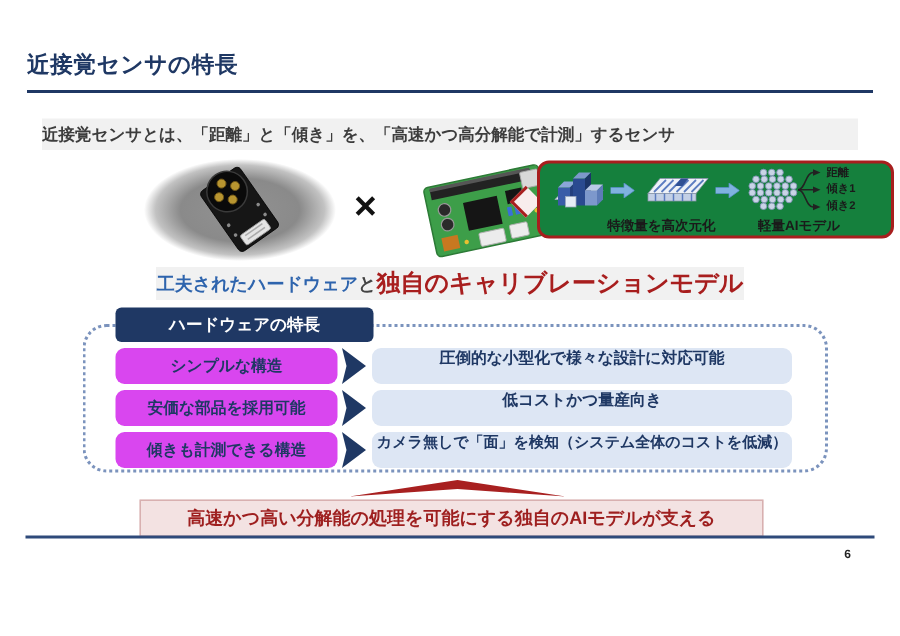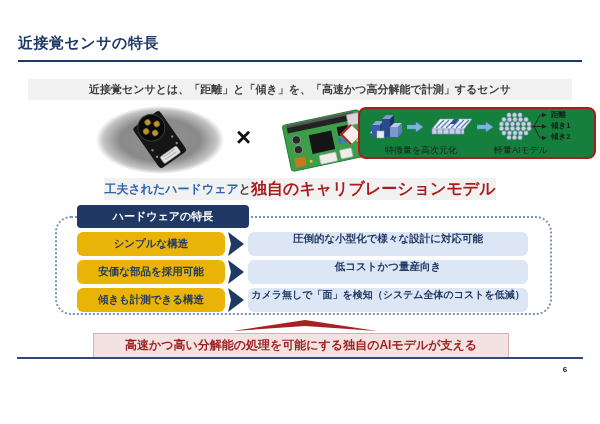--- a/index.html
+++ b/index.html
@@ -6,53 +6,53 @@
   #slide{
     position:relative;width:600px;height:424px;background:#ffffff;overflow:hidden;
     font-family:"Liberation Sans","DejaVu Sans",sans-serif;
   }
   .abs{position:absolute;}
   
   #title{left:18px;top:34px;font-size:15px;font-weight:bold;color:#1f3864;letter-spacing:.5px;}
   #title-underline{left:18px;top:60px;width:564px;height:2px;background:#1f3864;}
   
   #subtitle-bar{left:28px;top:79px;width:544px;height:21px;background:#f1f1f1;
-    display:flex;align-items:center;justify-content:center;}
+    display:flex;align-items:center;}
   #subtitle-bar span{font-size:11px;font-weight:bold;color:#3d3d3d;}
   
   #sensor-photo{left:94px;top:104px;}
   #multiply{left:236px;top:122px;font-size:26px;font-weight:bold;color:#111;}
   #circuit-board{left:276px;top:107px;}
   
   #bubble{left:358px;top:107px;width:234px;height:48px;background:#15803d;
     border:2.5px solid #a81e1e;border-radius:8px;}
   #bubble-tail{left:343px;top:127px;width:13px;height:13px;background:#f8ecec;
     border-left:2.5px solid #a81e1e;border-bottom:2.5px solid #a81e1e;
     transform:rotate(45deg);}
-  .bubble-caption{font-size:9px;font-weight:normal;color:#1a1a1a;text-align:center;white-space:nowrap;}
+  .bubble-caption{font-size:9px;font-weight:bold;color:#1a1a1a;text-align:right;white-space:nowrap;}
   #caption-feature{left:5px;top:35px;width:112px;}
   #caption-ai{left:122px;top:35px;width:78px;}
   .out-label{font-size:7.5px;font-weight:bold;color:#1a1a1a;white-space:nowrap;}
   #out-0{left:191px;top:1px;}
   #out-1{left:191px;top:12px;}
   #out-2{left:191px;top:23px;}
   
   #combo-bar{left:104px;top:178px;width:392px;height:22px;background:#f1f1f1;
     display:flex;align-items:center;justify-content:center;}
   #combo-bar .hw{color:#2e64ad;font-size:12px;font-weight:bold;}
   #combo-bar .and{color:#444;font-size:12px;font-weight:bold;}
   #combo-bar .cal{color:#a81e1e;font-size:16px;font-weight:bold;}
   
   #hw-container{left:55px;top:216px;width:493px;height:95px;
     border:2px dotted #7b93bd;border-radius:16px;background:#fff;}
   #hw-header{left:77px;top:205px;width:172px;height:23px;background:#1f3864;border-radius:4px;
     display:flex;align-items:center;justify-content:center;}
   #hw-header span{color:#fff;font-size:11px;font-weight:bold;}
   .hw-row{left:77px;width:451px;height:24px;}
-  .feature-box{position:absolute;left:0;top:0;width:148px;height:24px;background:#eab308;
+  .feature-box{position:absolute;left:0;top:0;width:148px;height:24px;background:#d946ef;
     border-radius:6px;display:flex;align-items:center;justify-content:center;}
   .benefit-box{position:absolute;left:171px;top:0;width:280px;height:24px;background:#dde6f4;
     border-radius:6px;display:flex;align-items:flex-start;justify-content:center;}
   .row-arrow{position:absolute;left:151px;top:0;width:16px;height:24px;}
   .feature-box span,.benefit-box span{font-size:10.5px;font-weight:bold;color:#1f3864;white-space:nowrap;}
   .benefit-small span{font-size:10px;}
   
   #up-arrow{left:233px;top:320px;}
   #banner{left:93px;top:333px;width:414px;height:23px;background:#f3e2e2;border:1px solid #d8b0b0;
     display:flex;align-items:center;justify-content:center;}

